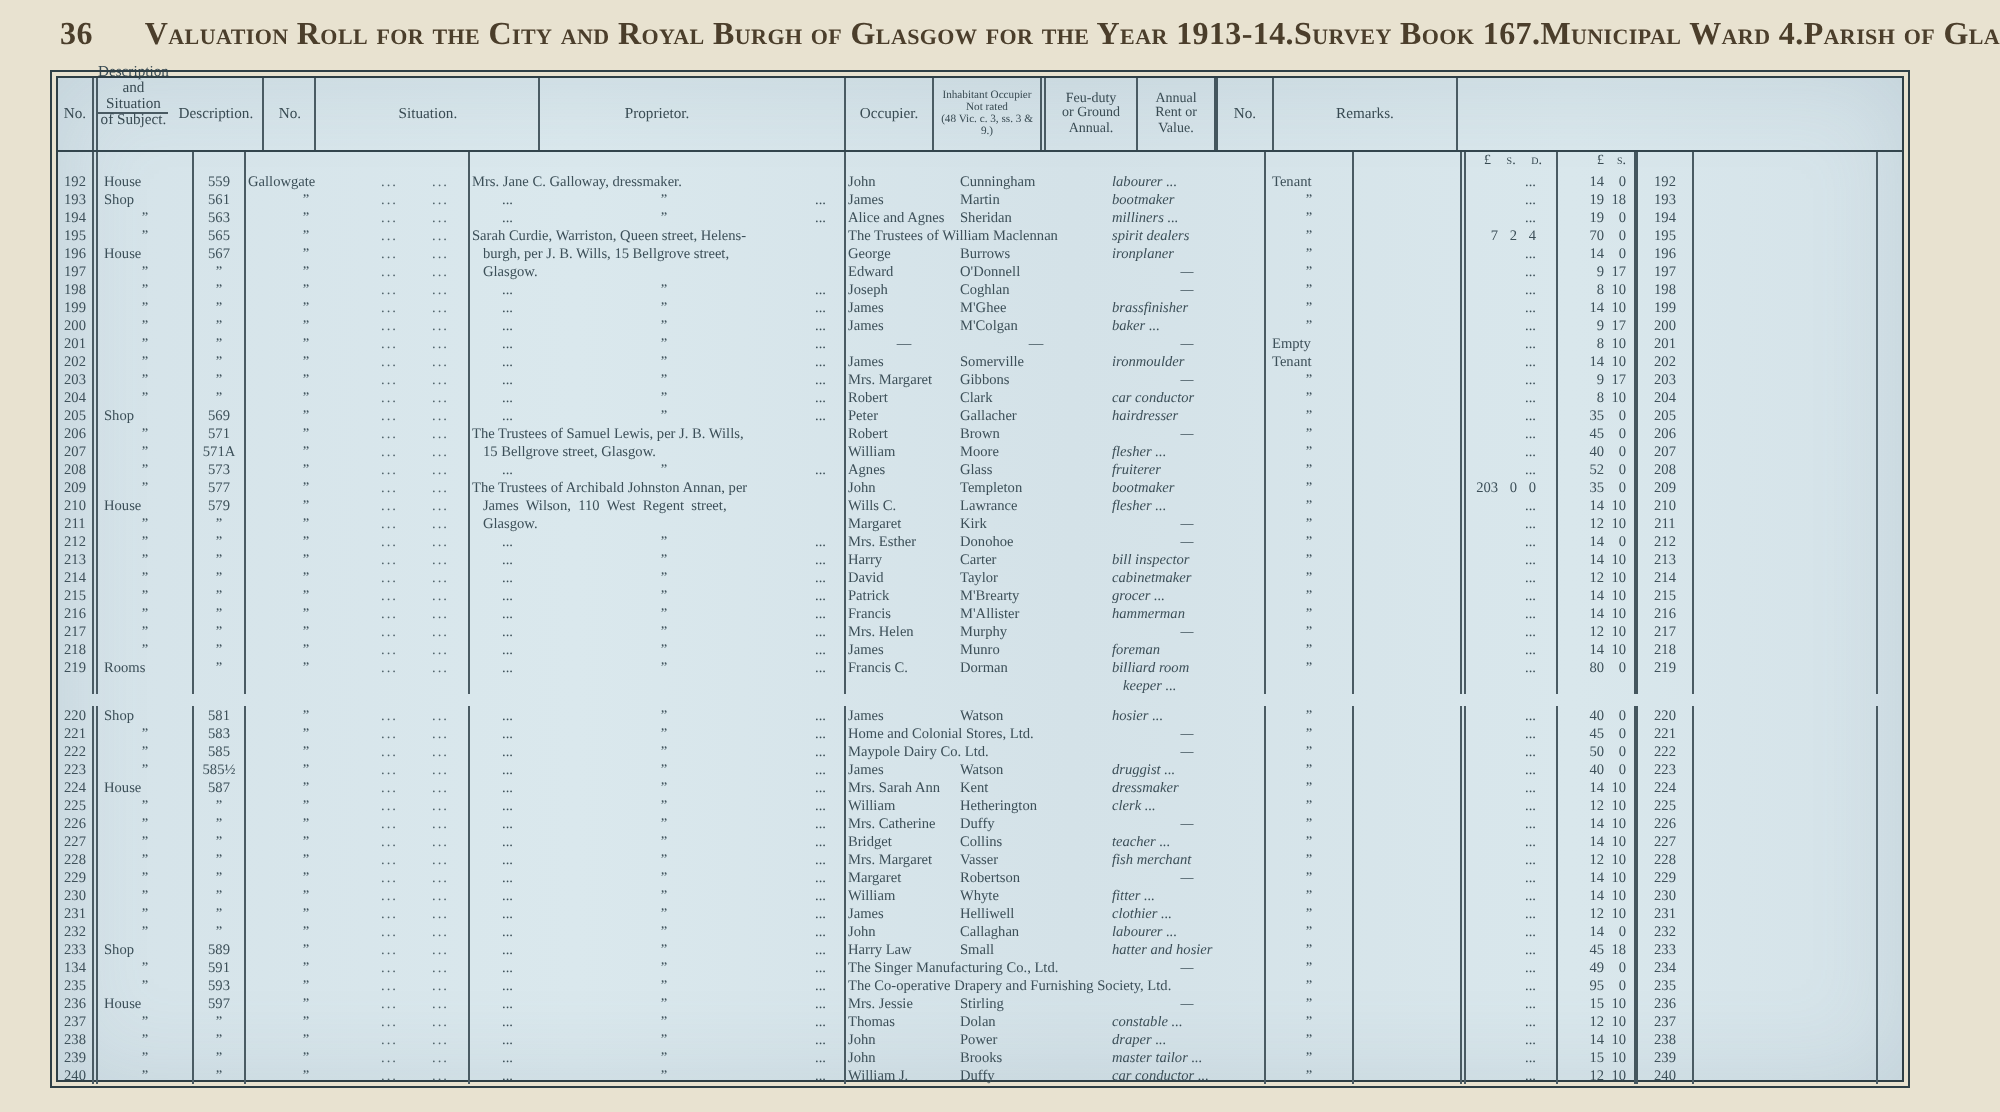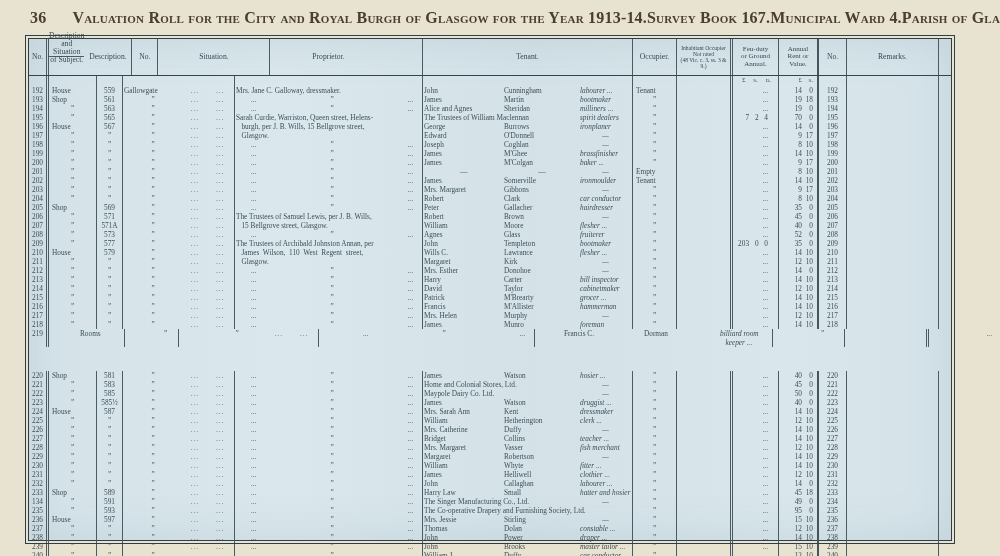--- a/index.html
+++ b/index.html
@@ -40,37 +40,37 @@
   .hg-top{height:17px;border-bottom:1px solid #4a5b63;
       display:flex;align-items:center;justify-content:center;}
   .hg-bot{flex:1;display:flex;}
   .hc.small{font-size:5.6px;line-height:6.2px;}
   .hc.mid{font-size:7px;line-height:7.6px;}
   .dbl{border-right:3px double #4a5b63 !important;}
   .hvy{border-right:2px solid #44565e !important;}
   .last{border-right:none !important;}
   
   .row{display:flex;height:9px;font-size:7.3px;line-height:9px;}
-  .row.tall{height:18px;gap:28px;}
-  .row.gap{margin-top:24px;}
+  .row.tall{height:18px;}
+  .row.gap{margin-top:6px;}
   .row.units{height:10px;font-size:7px;font-variant:small-caps;color:#384a52;}
   .c{box-sizing:border-box;border-right:1px solid #4a5b63;flex:none;
      overflow:hidden;white-space:nowrap;padding:0 1px;}
   .ctr{text-align:center;}
   .pl{padding-left:3px;}
   
   .cs{display:flex;}
   .cs .sv{width:58px;flex:none;display:inline-block;}
   .cs .dots{flex:1;text-align:center;letter-spacing:1px;color:#51636b;}
   
   .cp{white-space:pre;}
   .cp.spread{display:flex;justify-content:space-between;padding:0 9px 0 16px;white-space:normal;}
   
   .ct{display:flex;}
-  .ct .t1{width:80px;flex:none;white-space:nowrap;display:block;}
+  .ct .t1{width:56px;flex:none;white-space:nowrap;display:block;}
   .ct .t2{width:76px;flex:none;white-space:nowrap;display:block;}
   .ct .t3{flex:1;white-space:pre-wrap;display:block;font-style:italic;}
   .ct .ctr{text-align:center;}
   
   .cf{text-align:right;padding-right:10px;word-spacing:4px;}
   .cr{display:flex;}
   .cr .rl{width:22px;flex:none;text-align:right;display:block;}
   .cr .rs{flex:1;text-align:right;padding-right:3px;display:block;}
   .uf{display:flex;justify-content:space-between;padding:0 7px 0 9px;}
 </style>
@@ -93,21 +93,20 @@
       <div class="hc w-n1 dbl">No.</div>
       <div class="hg">
         <div class="hg-top">Description and Situation of Subject.</div>
         <div class="hg-bot">
           <div class="hc w-d">Description.</div>
           <div class="hc w-sn">No.</div>
           <div class="hc w-s">Situation.</div>
         </div>
       </div>
       <div class="hc w-p">Proprietor.</div>
-      <div class="hc w-t">Tenant.</div>
       <div class="hc w-o">Occupier.</div>
       <div class="hc w-i dbl small">Inhabitant Occupier
 Not rated
 (48 Vic. c. 3, ss. 3 &amp; 9.)</div>
       <div class="hc w-f mid">Feu-duty
 or Ground
 Annual.</div>
       <div class="hc w-r hvy mid">Annual
 Rent or
 Value.</div>

